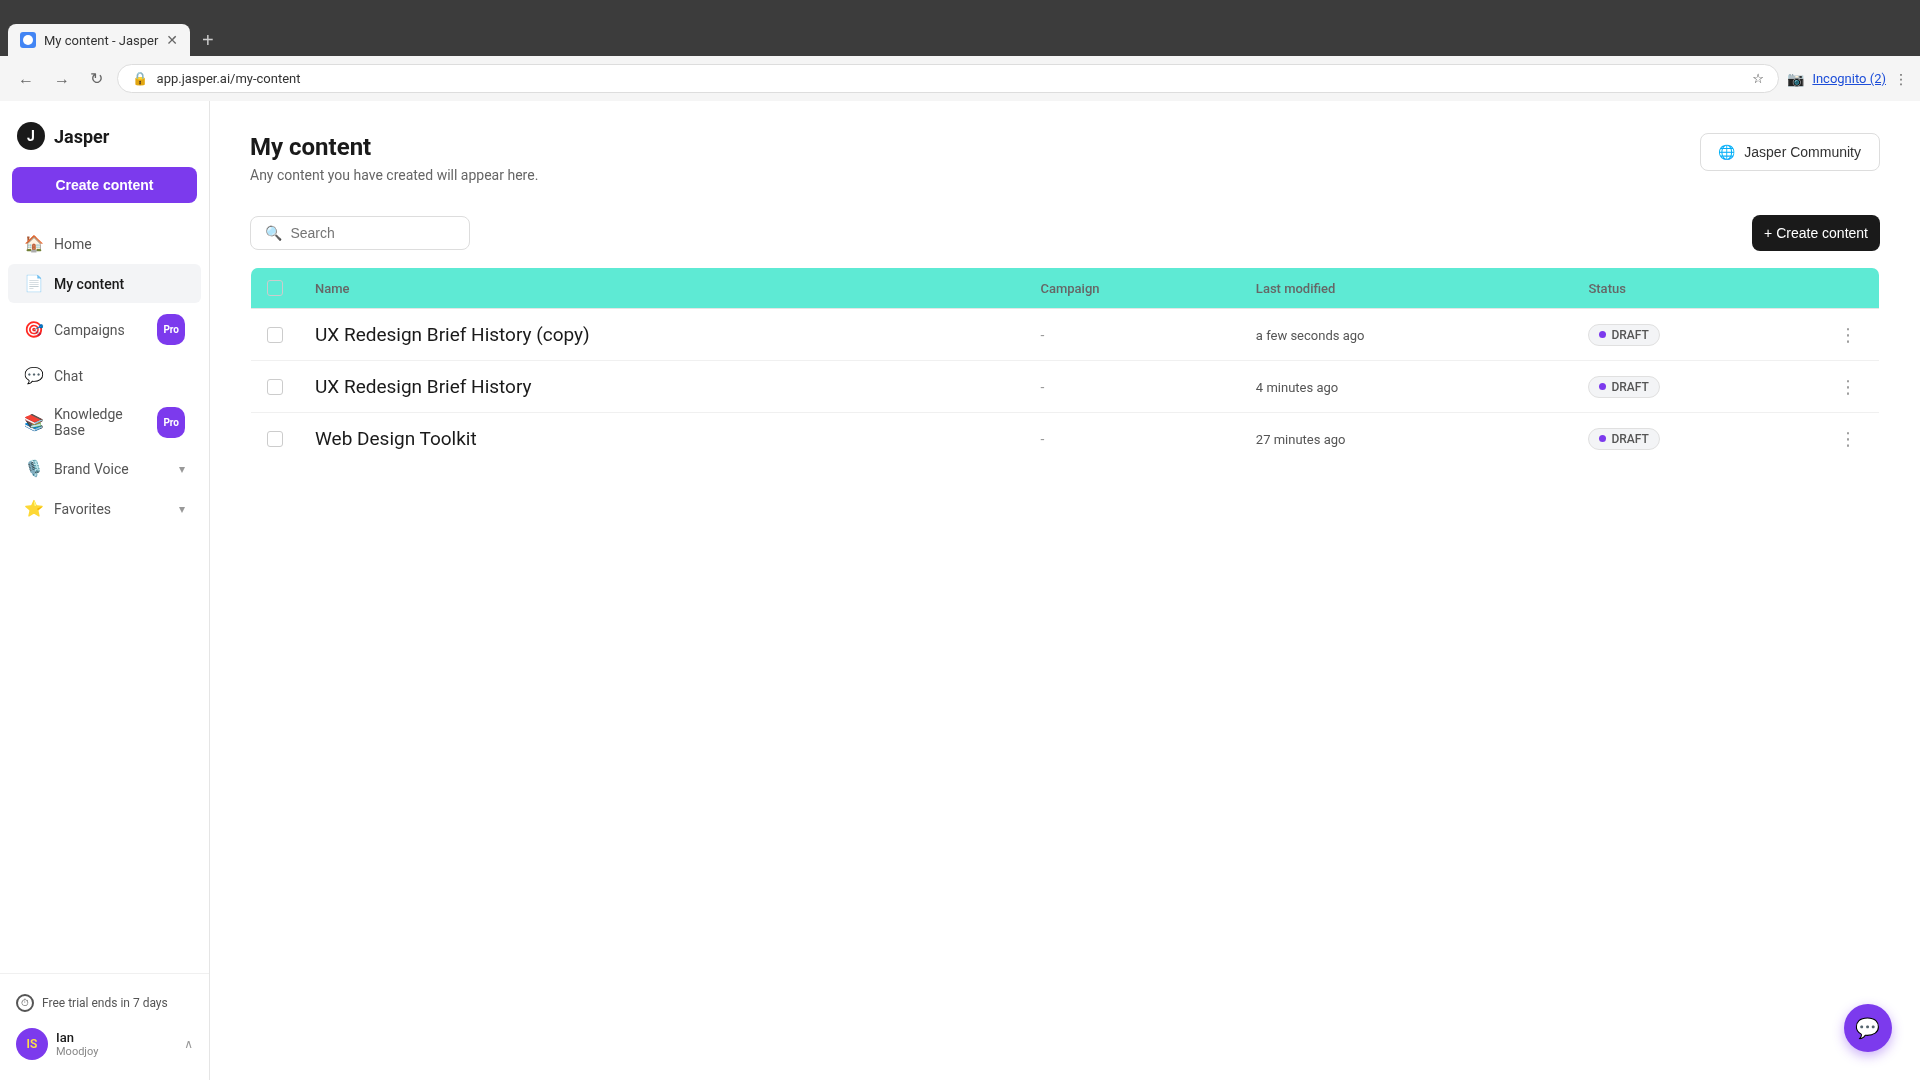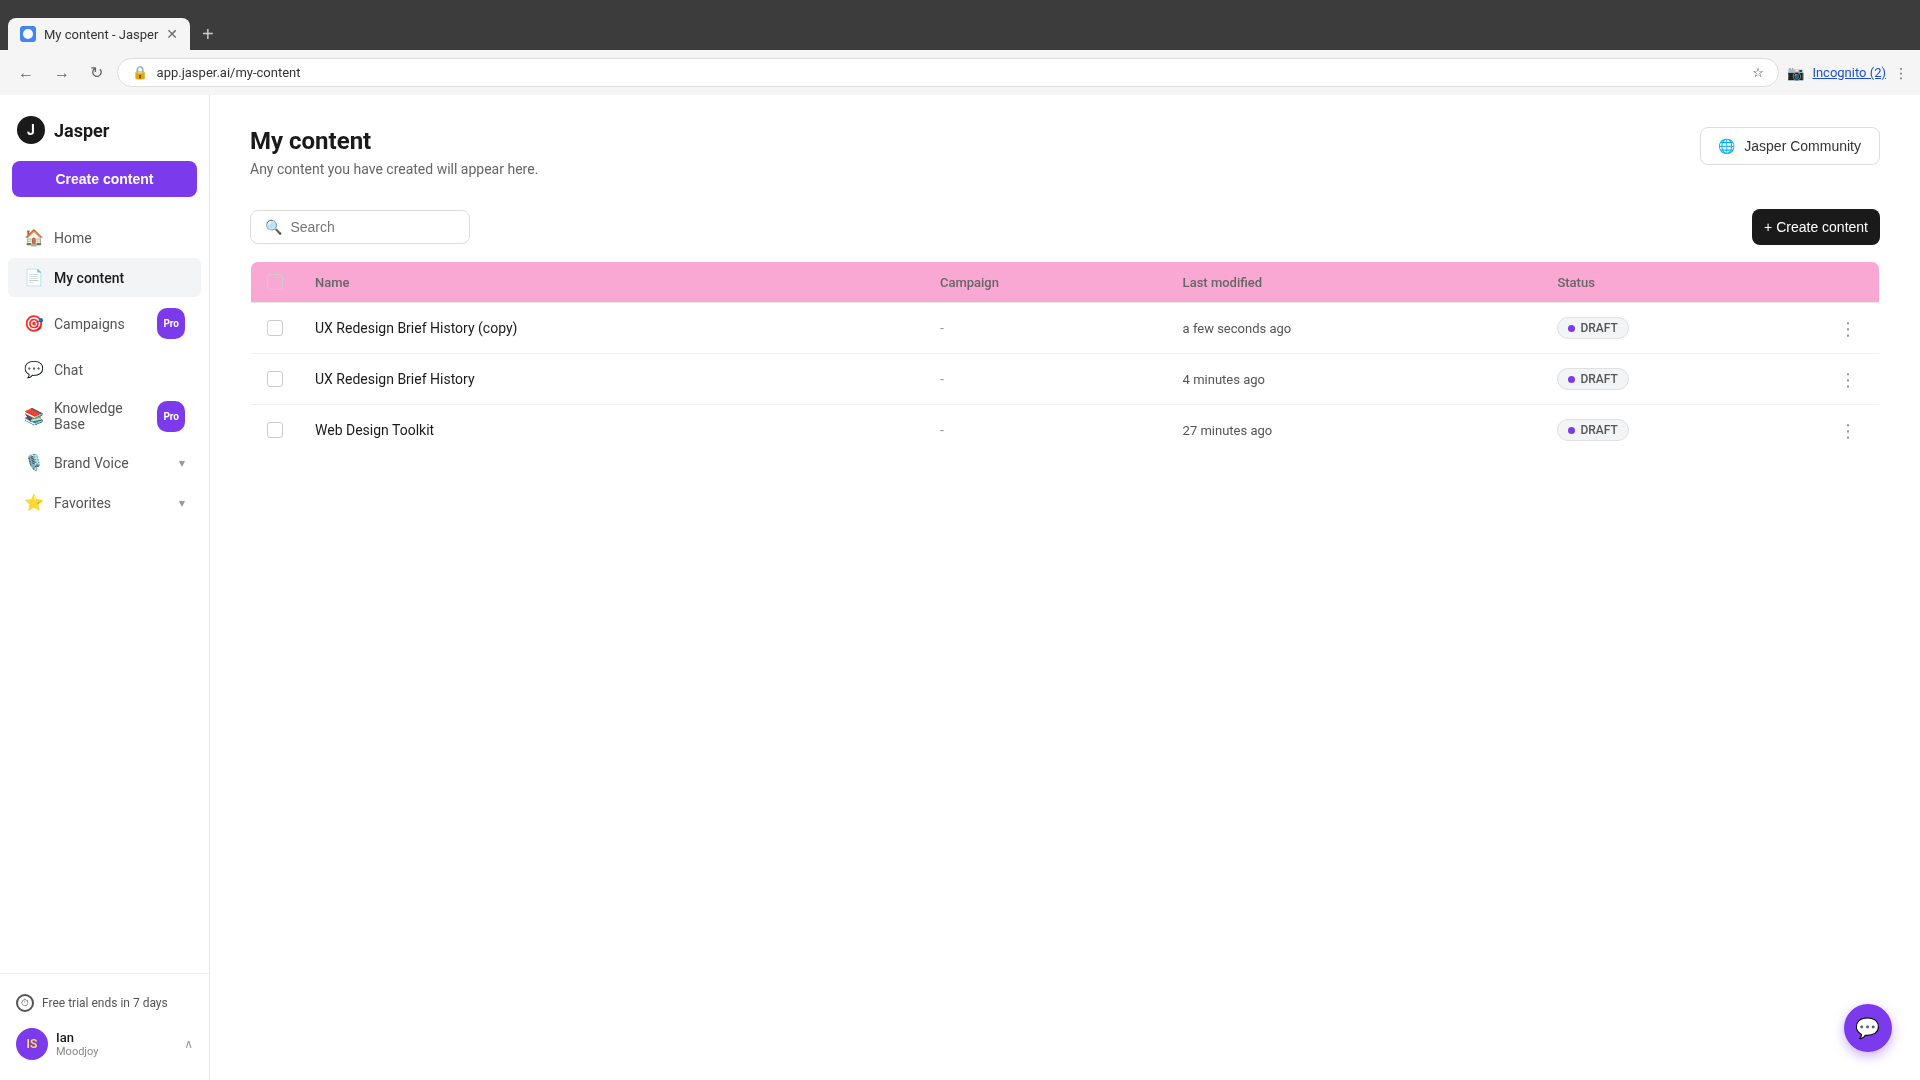--- a/index.html
+++ b/index.html
@@ -1,20 +1,20 @@
 <!DOCTYPE html>
 <html><head>
   <meta charset="utf-8">
   <style>
     * { box-sizing: border-box; margin: 0; padding: 0; }
     body { font-family: -apple-system, BlinkMacSystemFont, 'Segoe UI', Roboto, sans-serif; background: #f5f5f5; display: flex; flex-direction: column; height: 100vh; overflow: hidden; }
 
     
     .browser-chrome { background: #2d2d2d; }
-    .tab-bar { display: flex; align-items: center; padding: 18px 8px 0; gap: 4px; background: #3c3c3c; }
+    .tab-bar { display: flex; align-items: center; padding: 24px 8px 0; gap: 4px; background: #3c3c3c; }
     .tab { display: flex; align-items: center; gap: 8px; background: #f5f5f5; border-radius: 8px 8px 0 0; padding: 8px 12px; font-size: 13px; color: #333; min-width: 180px; }
     .tab-favicon { width: 16px; height: 16px; background: #4285f4; border-radius: 3px; display: flex; align-items: center; justify-content: center; }
     .tab-close { margin-left: auto; color: #666; cursor: pointer; font-size: 14px; }
     .tab-new { background: none; border: none; color: #ccc; font-size: 20px; cursor: pointer; padding: 4px 8px; }
     .nav-bar { display: flex; align-items: center; padding: 8px 12px; gap: 8px; background: #f5f5f5; }
     .nav-btn { background: none; border: none; color: #666; cursor: pointer; font-size: 16px; padding: 4px 6px; border-radius: 4px; }
     .address-bar { flex: 1; display: flex; align-items: center; background: white; border: 1px solid #ddd; border-radius: 20px; padding: 6px 14px; gap: 8px; font-size: 13px; color: #333; }
     .address-bar-url { flex: 1; }
     .nav-icons { display: flex; gap: 8px; align-items: center; color: #666; font-size: 14px; }
 
@@ -52,26 +52,26 @@
 
     
     .toolbar { display: flex; align-items: center; justify-content: space-between; margin-bottom: 16px; }
     .search-box { display: flex; align-items: center; gap: 8px; background: white; border: 1.5px solid #ddd; border-radius: 8px; padding: 8px 14px; width: 220px; }
     .search-box input { border: none; outline: none; font-size: 14px; color: #333; width: 100%; }
     .search-icon { color: #aaa; font-size: 14px; }
     .create-content-btn { display: flex; align-items: center; gap: 6px; background: #1a1a1a; color: white; border: none; border-radius: 8px; padding: 10px 12px; font-size: 14px; font-weight: 500; cursor: pointer; }
 
     
     .content-table { width: 100%; border-collapse: collapse; border: 1px solid #e5e5e5; border-radius: 8px; overflow: hidden; }
-    .content-table thead { background: #f9a8d4; }
+    .content-table thead { background: #5eead4; }
     .content-table th { padding: 12px 16px; text-align: left; font-size: 13px; font-weight: 500; color: #666; border-bottom: 1px solid #e5e5e5; }
     .content-table td { padding: 14px 16px; font-size: 14px; color: #333; border-bottom: 1px solid #f0f0f0; }
     .content-table tr:last-child td { border-bottom: none; }
     .checkbox { width: 16px; height: 16px; border: 1.5px solid #ccc; border-radius: 3px; cursor: pointer; }
-    .item-name { font-size: 14px; color: #1a1a1a; font-weight: 400; text-align: right; }
+    .item-name { font-size: 19px; color: #1a1a1a; font-weight: 400; text-align: right; }
     .campaign-dash { color: #999; }
     .time-text { color: #555; font-size: 13px; }
     .draft-badge { display: inline-flex; align-items: center; gap: 5px; background: #f3f4f6; border: 1px solid #e0e0e0; border-radius: 12px; padding: 3px 10px; font-size: 12px; font-weight: 500; color: #555; }
     .draft-dot { width: 7px; height: 7px; background: #7c3aed; border-radius: 50%; }
     .row-menu { color: #999; font-size: 18px; cursor: pointer; padding: 2px 6px; border-radius: 4px; }
 
     
     .chat-fab { position: fixed; bottom: 28px; right: 28px; width: 48px; height: 48px; background: #7c3aed; border-radius: 50%; display: flex; align-items: center; justify-content: center; cursor: pointer; box-shadow: 0 4px 12px rgba(124,58,237,0.4); }
     .chat-fab-icon { color: white; font-size: 20px; }
   </style>

